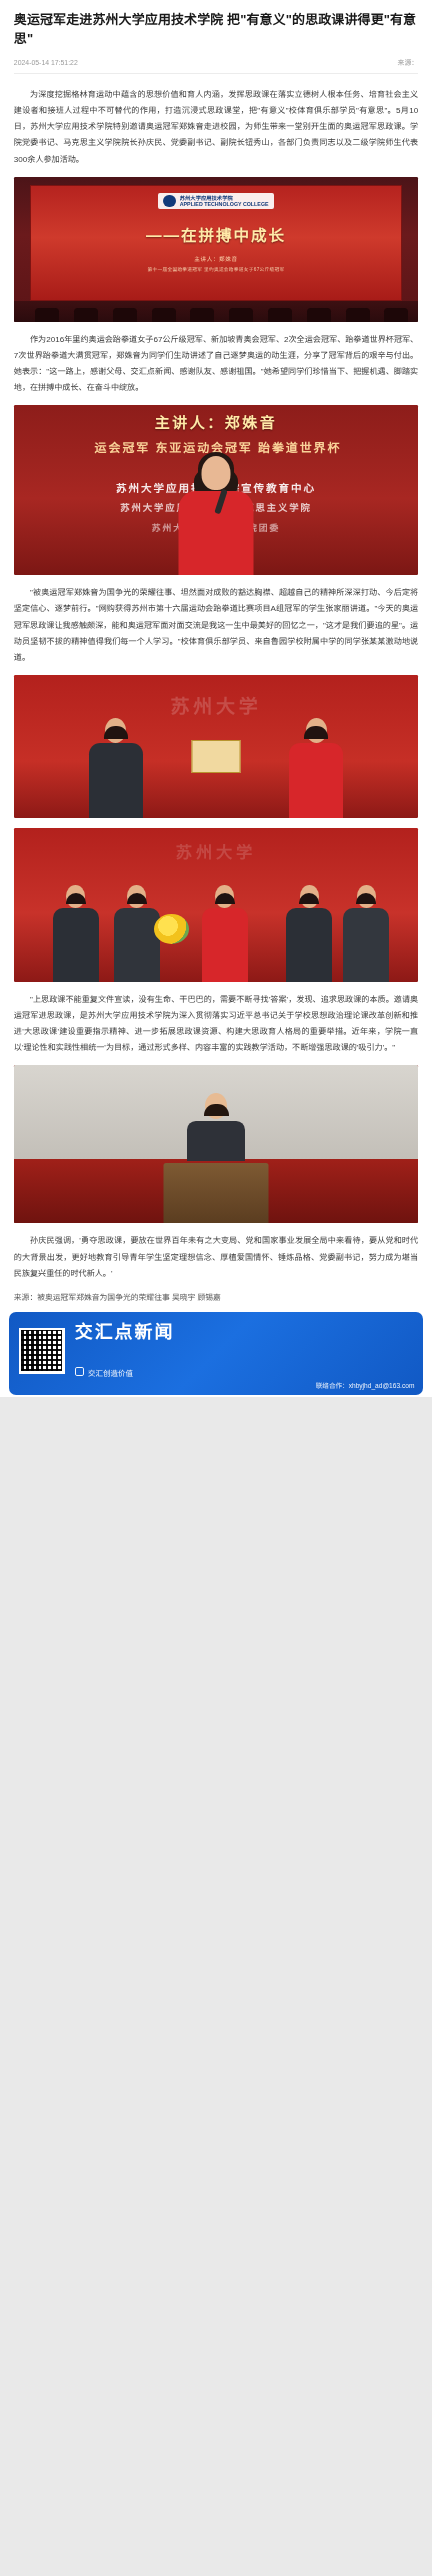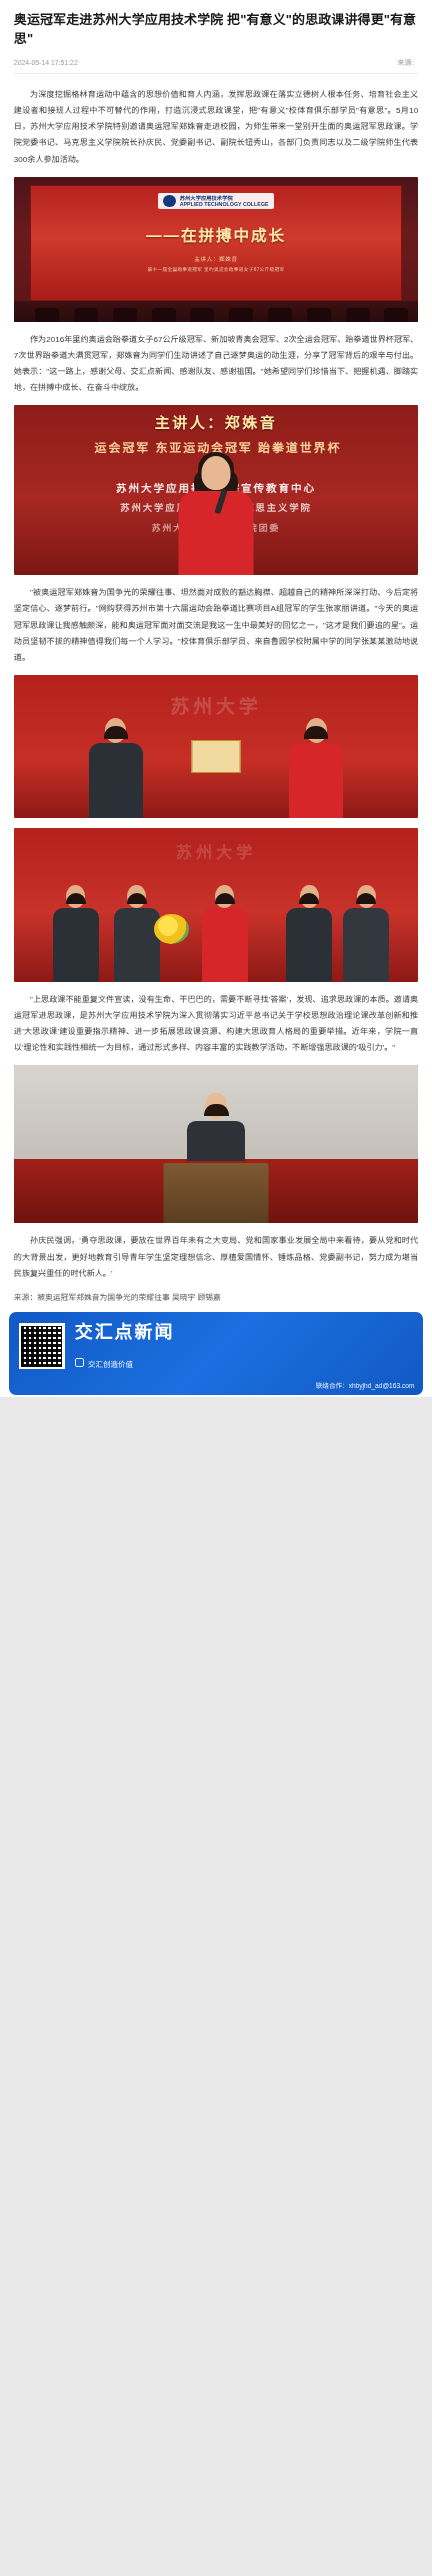--- a/index.html
+++ b/index.html
@@ -293,21 +293,21 @@
       repeating-linear-gradient(90deg,#111 0 2.5px,#fff 2.5px 5px),
       repeating-linear-gradient(0deg,#111 0 2.5px,#fff 2.5px 5px);
     background-blend-mode: multiply;
   }
   .ad-text { flex: 1 1 auto; }
   .ad-title {
     font-size: 18px; font-weight: bold; letter-spacing: 1.9px; line-height: 1.1;
   }
   .ad-sub {
     display: flex; align-items: flex-start; gap: 3.8px;
-    font-size: 7.5px; margin-top: 15px; opacity: .95;
+    font-size: 7.5px; margin-top: 24px; opacity: .95;
   }
   .ad-sub .mark {
     display: inline-block; width: 9.4px; height: 9.4px;
     border: 1.3px solid #fff; border-radius: 1.9px;
   }
   .ad-contact {
     position: absolute; right: 8.8px; bottom: 5px;
     font-size: 6.6px; opacity: .92; text-align: right;
   }
 </style>

